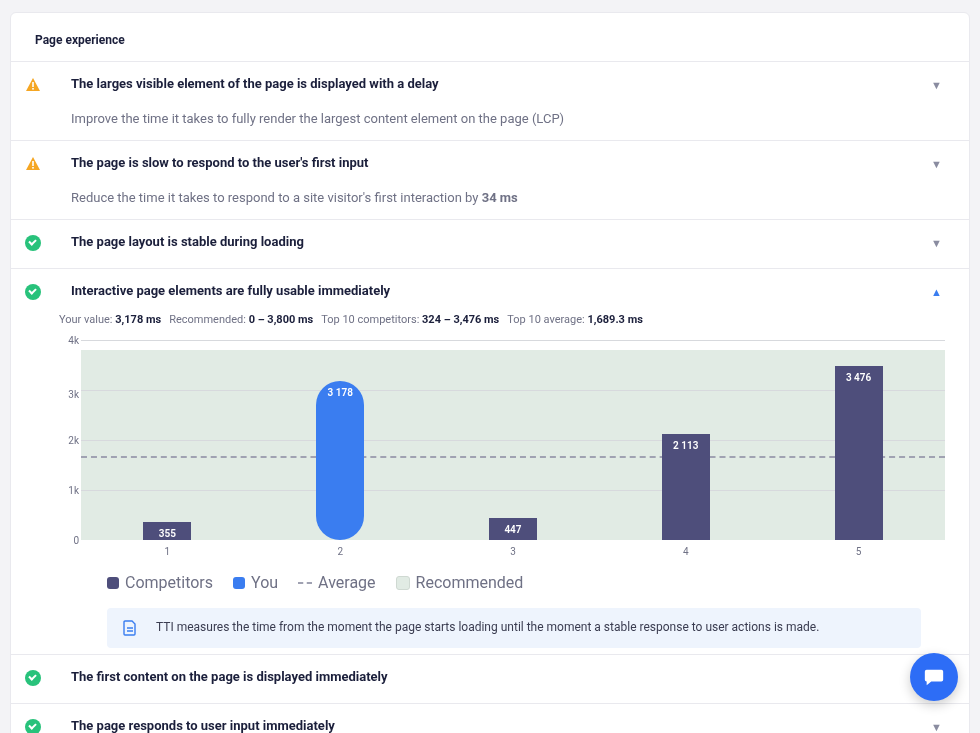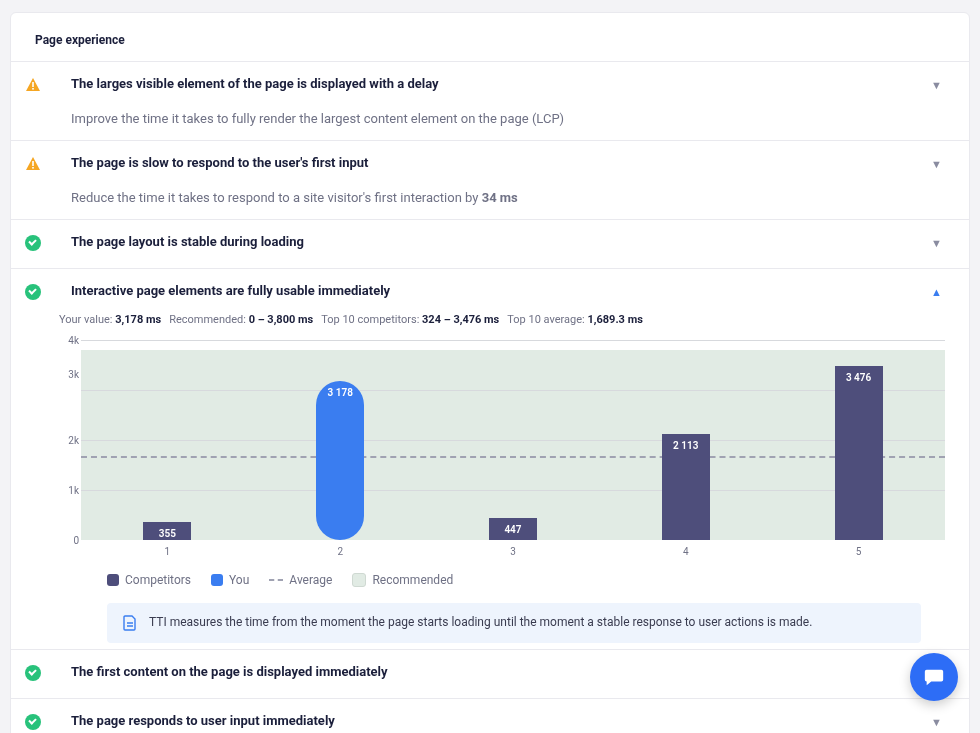--- a/index.html
+++ b/index.html
@@ -110,36 +110,36 @@
   .xlabels{
     margin-left:22px;
     display:flex;
     font-size:10px;color:var(--muted);
     margin-top:6px;
   }
   .xlabels span{flex:1;text-align:center;}
   
   .legend{
     display:flex;gap:20px;align-items:center;
-    font-size:12px;color:var(--muted);
+    font-size:16px;color:var(--muted);
     margin:16px 0 0 48px;
   }
   .lg-item{display:flex;align-items:center;gap:6px;}
   .sw{width:12px;height:12px;border-radius:3px;display:inline-block;}
   .sw.comp{background:var(--purple);}
   .sw.you{background:var(--blue);}
   .sw.avg{width:14px;height:0;border-top:2px dashed #a0a2b2;border-radius:0;}
   .sw.rec{background:var(--rec);border:1px solid #cfd9d2;}
   
   .note{
     margin:16px 24px 6px 48px;
     background:#eef4fd;
     border-radius:4px;
     padding:12px 16px;
-    display:flex;gap:12px;align-items:flex-start;
+    display:flex;gap:19px;align-items:flex-start;
     font-size:12px;color:#3a3c50;
   }
   .note svg{flex:0 0 14px;}
   
   .fab{
     position:fixed;right:22px;bottom:32px;
     width:48px;height:48px;border-radius:50%;
     background:#2d6df6;
     display:flex;align-items:center;justify-content:center;
     box-shadow:0 4px 12px rgba(0,0,0,0.2);
@@ -200,21 +200,21 @@
     <span><span>Top 10 average:</span> <b>1,689.3 ms</b></span>
   </div>
 
   <div class="chart-wrap">
     <div class="chart" id="chart">
       <div class="plot" style="height: 190px;"></div>
       <div class="ylabels" id="ylabels">
           <span style="top: 200px;">0</span>
           <span style="top: 150px;">1k</span>
           <span style="top: 100px;">2k</span>
-          <span style="top: 34px;">3k</span>
+          <span style="top: 54px;">3k</span>
           <span style="top: 0px;">4k</span>
         </div>
       <div id="gridlines">
           <div class="grid-line" style="top: 150px;"></div>
           <div class="grid-line" style="top: 100px;"></div>
           <div class="grid-line" style="top: 50px;"></div>
           <div class="grid-line" style="top: 0px;"></div>
         </div>
       <div class="avg" id="avgline" style="top: 115.535px;"></div>
       <div class="bars" id="bars">

